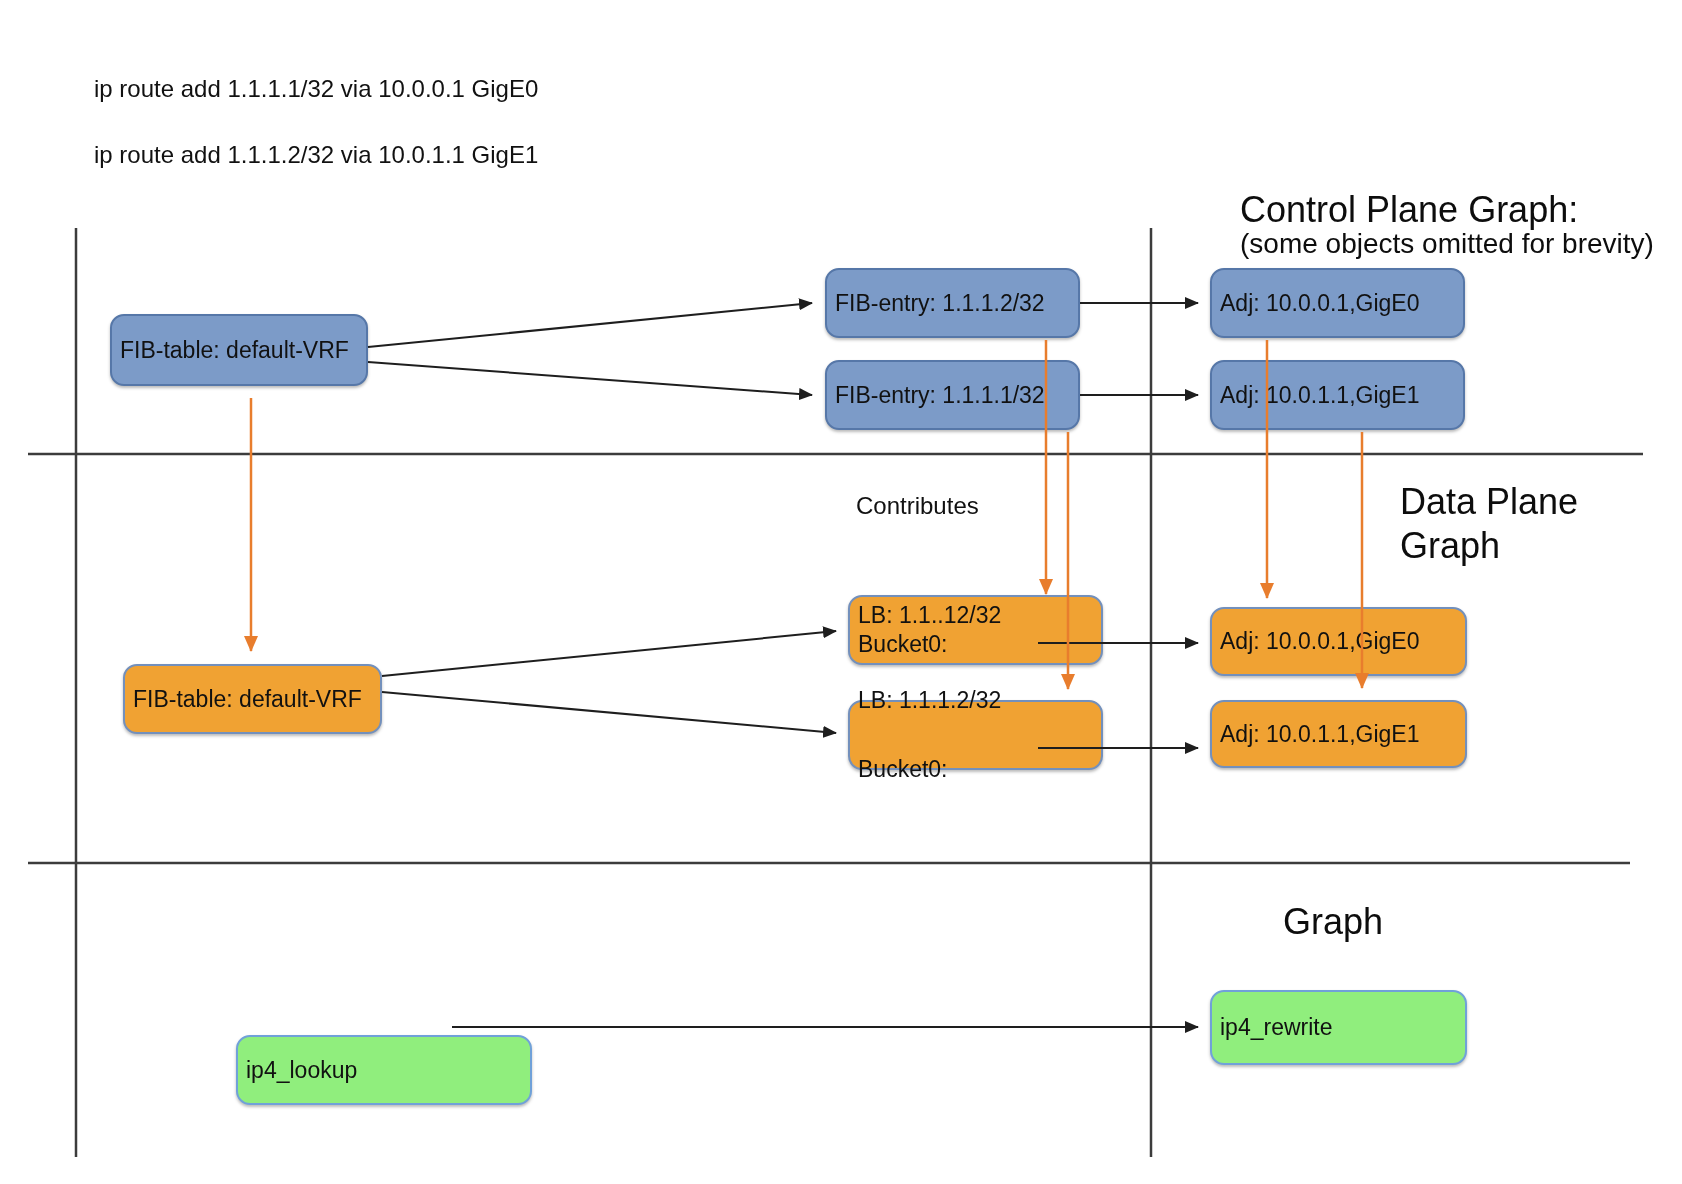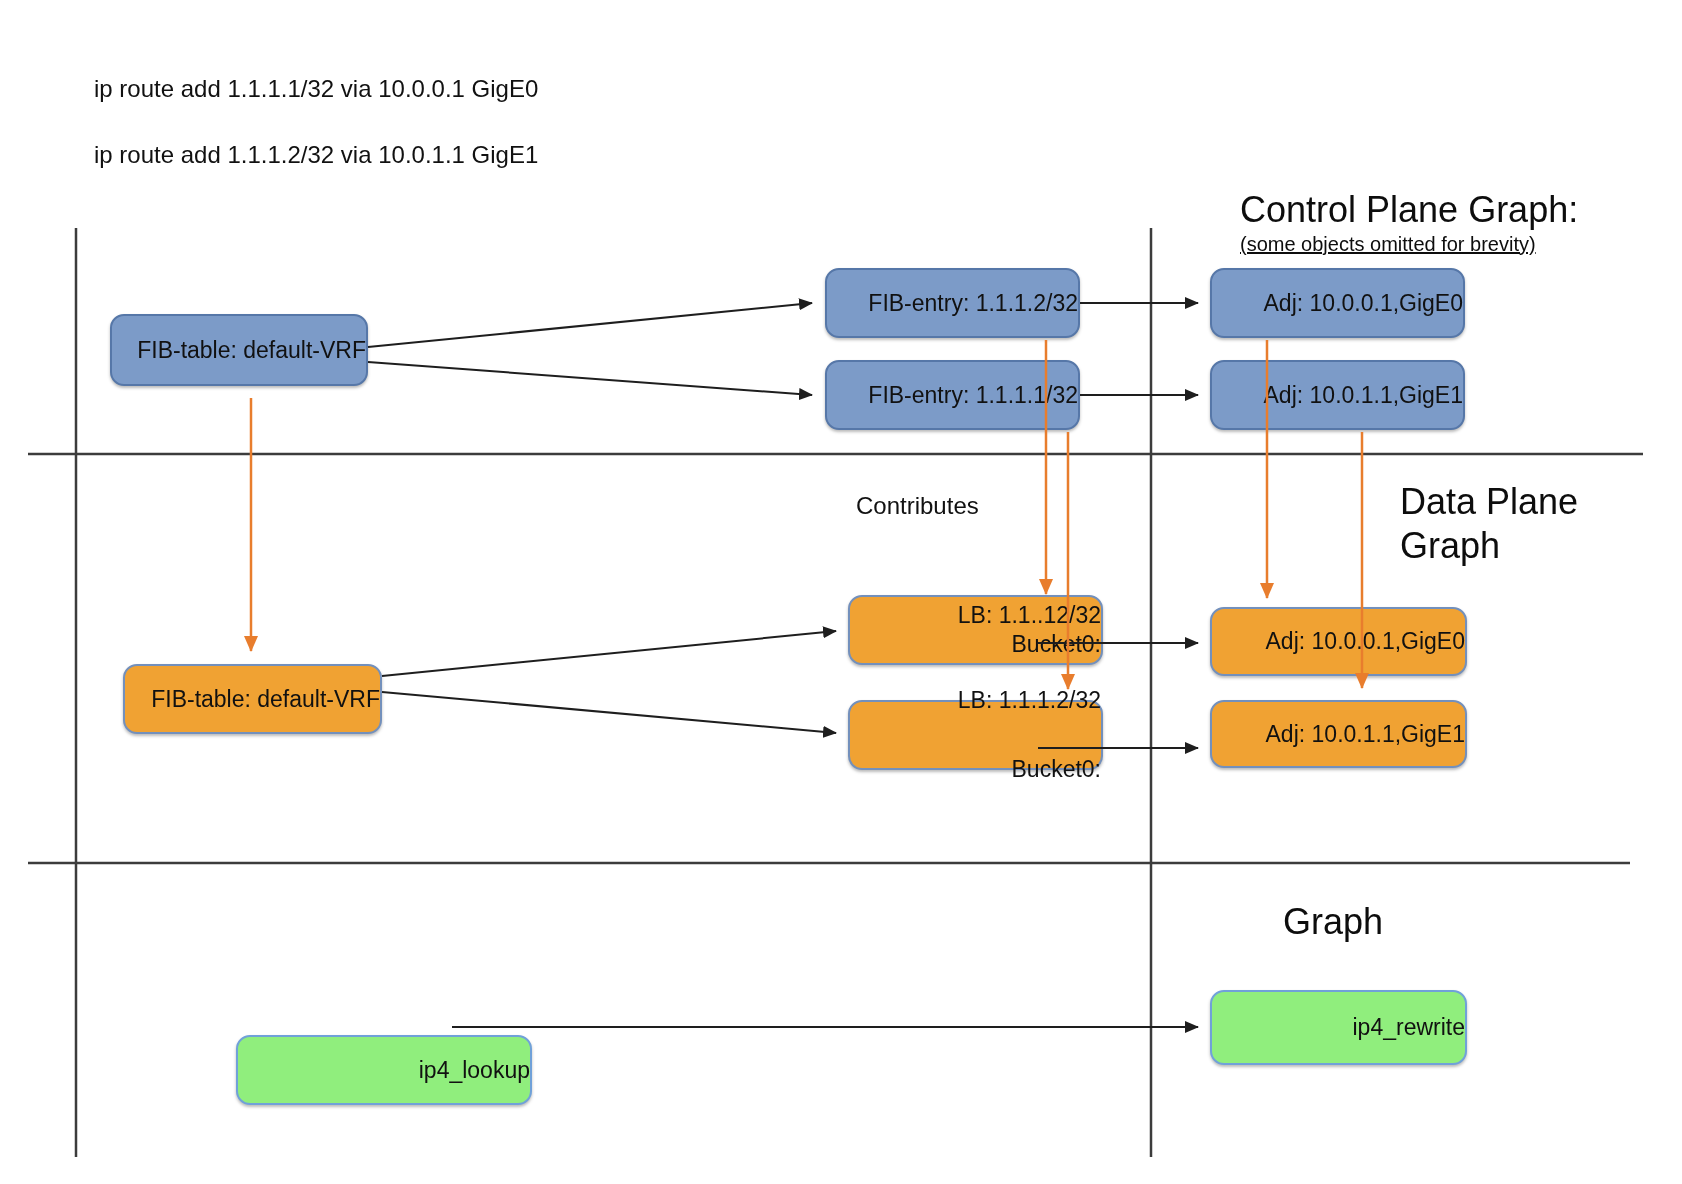--- a/index.html
+++ b/index.html
@@ -9,30 +9,30 @@
     overflow:hidden;
   }
   .abs { position:absolute; }
 
   
   .annotation { left:78px; top:40px; font-size:24px; line-height:34px; }
   .annotation .indent { padding-left:16px;margin-top:32px; }
 
   
   .heading-main { font-size:36px; line-height:44px; color:#0d0d0d; }
-  .heading-sub  { font-size:20px; line-height:24px; color:#0d0d0d;text-decoration:underline; }
+  .heading-sub  { font-size:28px; line-height:24px; color:#0d0d0d; }
   .cp-heading { left:1240px; top:152px;margin-top:36px; }
   .dp-heading { left:1400px; top:480px; }
   .vlib-heading { left:1283px; top:898px; line-height:47px; }
   .contributes { left:856px; top:492px; font-size:24px; }
 
   
   .node {
     position:absolute; box-sizing:border-box; border-radius:14px;
-    display:flex; flex-direction:column; align-items:flex-end; justify-content:center;
+    display:flex; flex-direction:column; align-items:flex-start; justify-content:center;
     font-size:23px; line-height:29px; text-align:center;
     box-shadow:0 2px 3px rgba(60,60,60,.35);
     padding-left:8px;
   }
   .node.blue   { background:var(--blue-fill,#7C9BC8);  border:2px solid var(--blue-stroke,#5677A8); }
   .node.orange { background:var(--orange-fill,#F0A233);border:2px solid var(--orange-stroke,#7390BC); }
   .node.green  { background:var(--green-fill,#90EE7D); border:2px solid var(--green-stroke,#70A1D9); }
 
   svg.overlay { position:absolute; left:0; top:0; width:1682px; height:1184px; pointer-events:none; }
   .ln-divider { stroke:var(--divider,#3C3C3C); stroke-width:2.5; }

